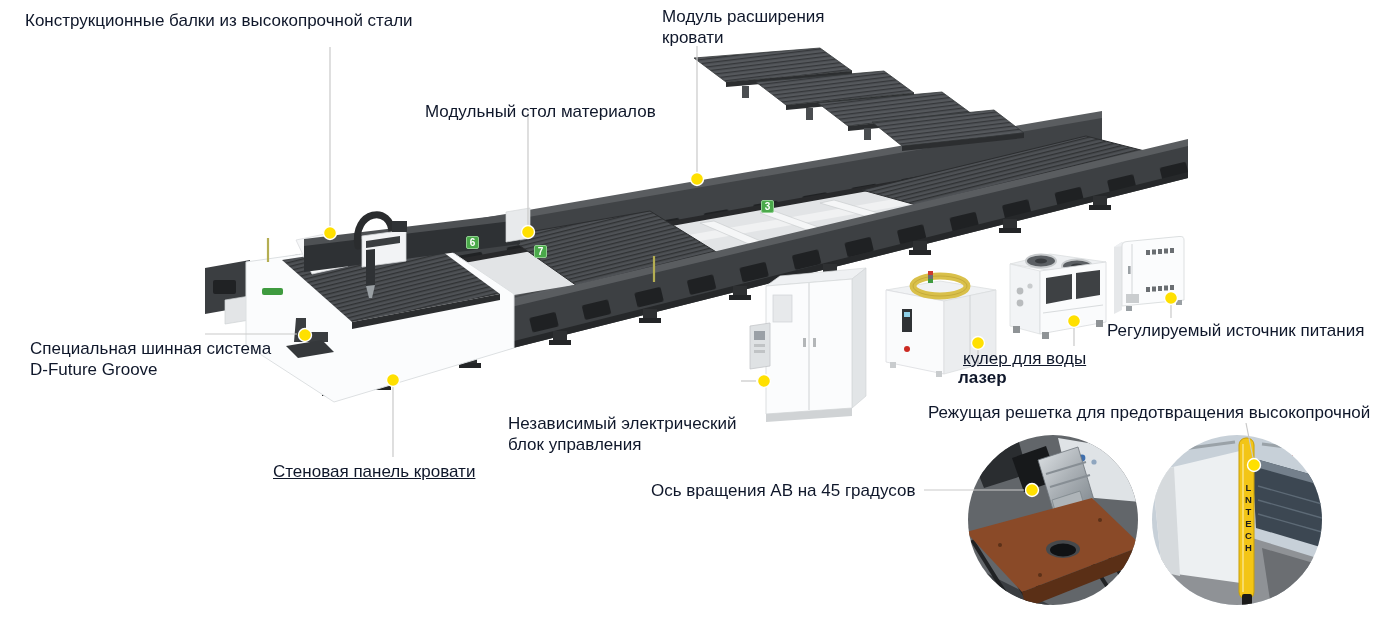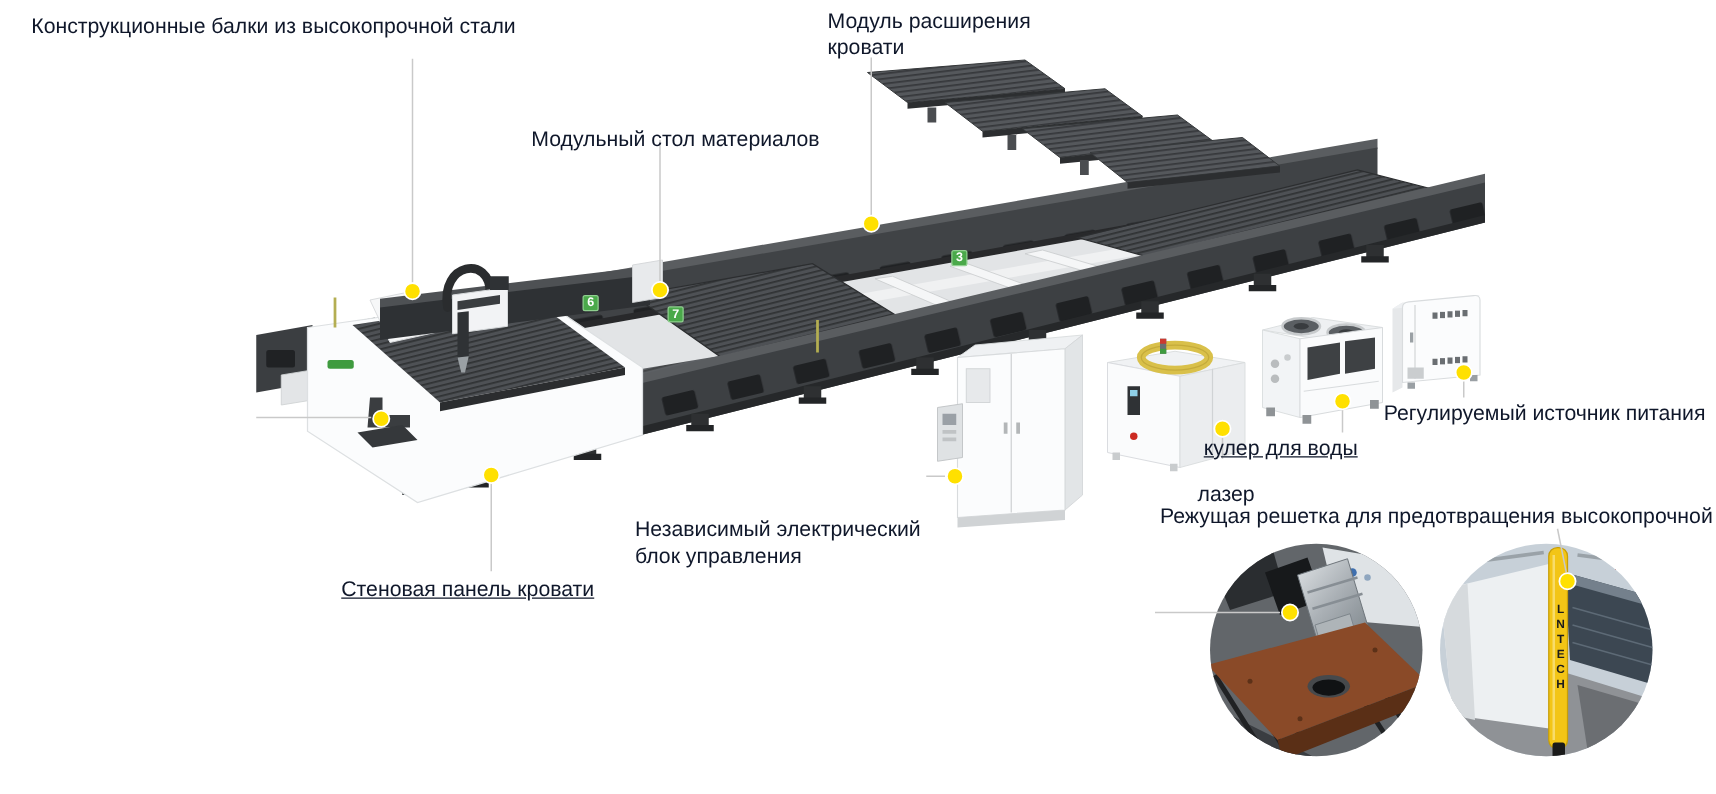--- a/index.html
+++ b/index.html
@@ -307,21 +307,23 @@
     </g>
   </svg>
 
   <div class="badge" style="left:466px;top:236px;">6</div>
   <div class="badge" style="left:534px;top:245px;">7</div>
   <div class="badge" style="left:761px;top:200px;">3</div>
 
   <div class="callout" style="left:25px;top:10px;">Конструкционные балки из высокопрочной стали</div>
   <div class="callout" style="left:425px;top:89px;margin-top:12px;">Модульный стол материалов</div>
   <div class="callout wrap" style="left:662px;top:6px;width:180px;">Модуль расширения кровати</div>
+  <div class="callout wrap" style="left:30px;top:338px;width:255px;">Специальная шинная система D-Future Groove</div>
   <div class="callout" style="left:273px;top:461px;text-decoration:underline;">Стеновая панель кровати</div>
   <div class="callout wrap" style="left:508px;top:369px;width:245px;margin-top:44px;">Независимый электрический блок управления</div>
-  <div class="callout" style="left:958px;top:385px;">лазер</div>
+  <div class="callout" style="left:958px;top:367px;font-weight:bold;">лазер</div>
   <div class="callout" style="left:963px;top:348px;text-decoration:underline;">кулер для воды</div>
   <div class="callout" style="left:1107px;top:320px;">Регулируемый источник питания</div>
   <div class="callout" style="left:928px;top:402px;">Режущая решетка для предотвращения высокопрочной</div>
+  <div class="callout" style="left:651px;top:480px;">Ось вращения AB на 45 градусов</div>
 
   <div class="vbrand">LNTECH</div>
 </div>
 
 </body></html>

